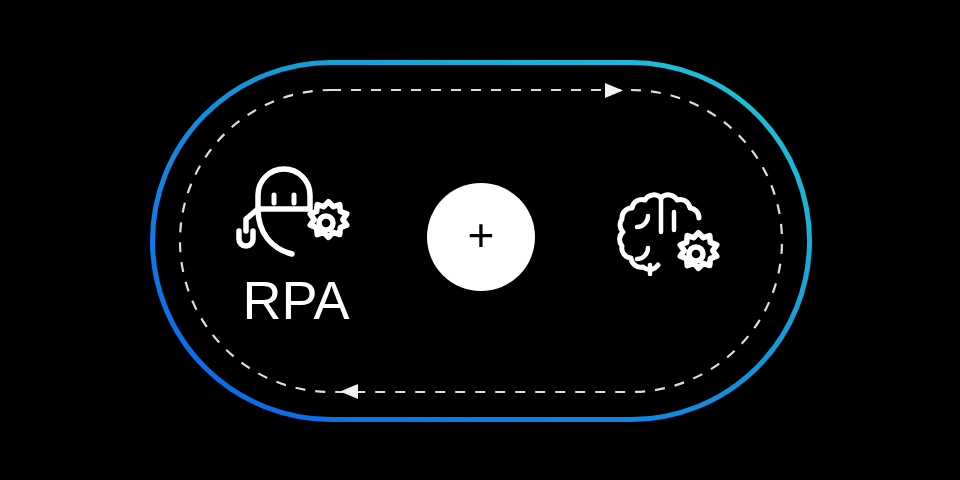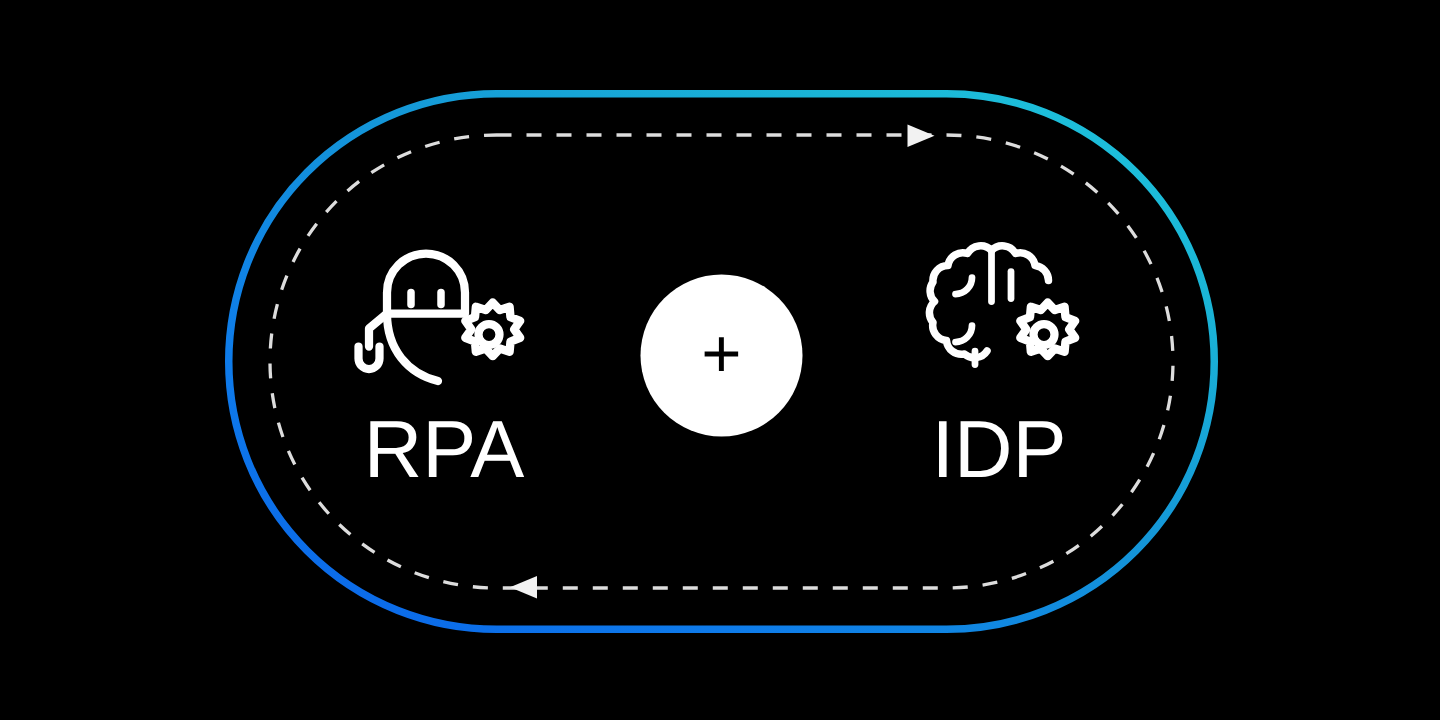--- a/index.html
+++ b/index.html
@@ -180,17 +180,16 @@
         <path d="M68 26 L68 44" stroke-width="4.5"></path>
 
         <path d="M42 30 a11 11 0 0 1 -11 11" stroke-width="4.5"></path>
         <path d="M42 62 a11 11 0 0 1 -11 11" stroke-width="4.5"></path>
         <path d="M44 79 L44 88" stroke-width="4.5"></path>
 
         <path d="M88.5 52.5
                  l6.4 2.1 4.6 -4.9 4.6 4.9 6.4 -2.1 0.6 6.7 6.3 2.5 -3.9 5.5 3.9 5.5 -6.3 2.5 -0.6 6.7 -6.4 -2.1 -4.6 4.9 -4.6 -4.9 -6.4 2.1 -0.6 -6.7 -6.3 -2.5 3.9 -5.5 -3.9 -5.5 6.3 -2.5 Z" transform="translate(-9,-4) scale(1.02)" stroke-width="5.5"></path>
         <circle cx="90" cy="68" r="7" stroke-width="5.5"></circle>
       </svg>
-      <div class="node-label">IDP</div>
     </div>
 
   </div>
 </div>
 
 </body></html>

